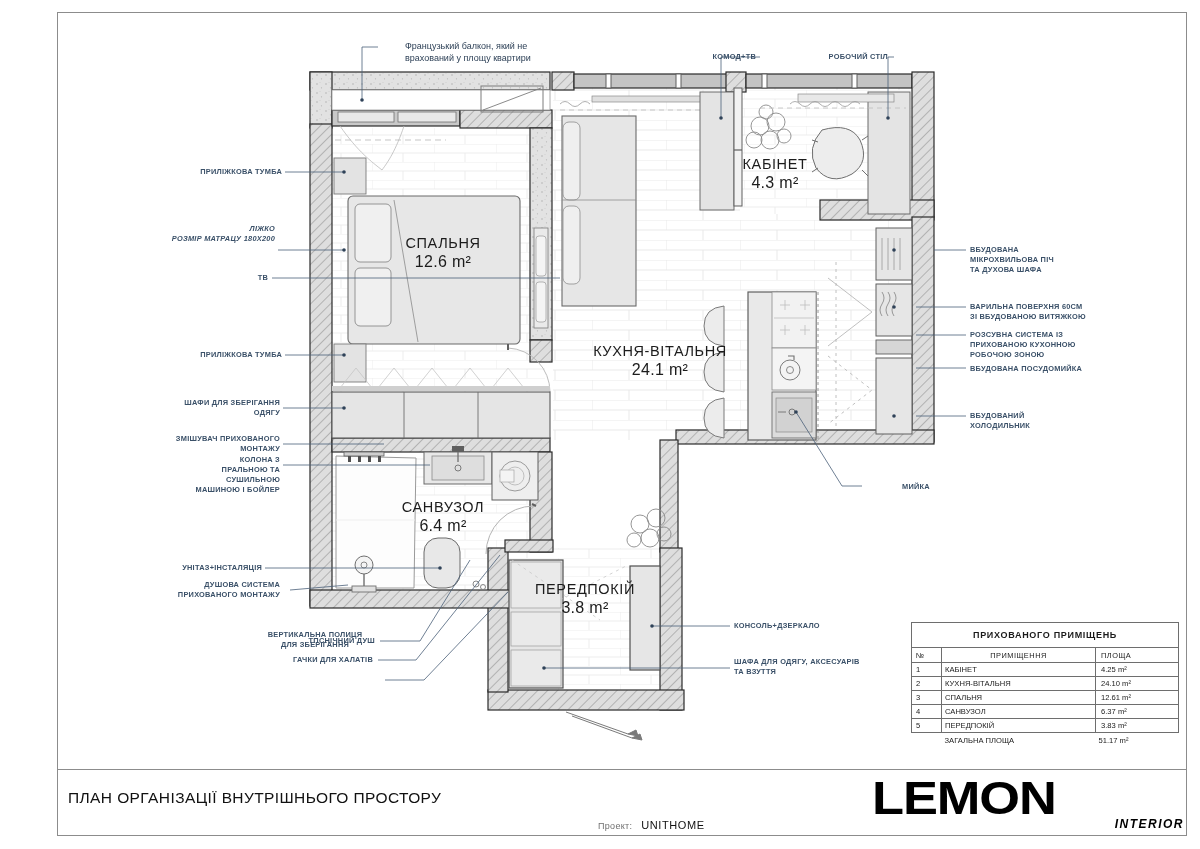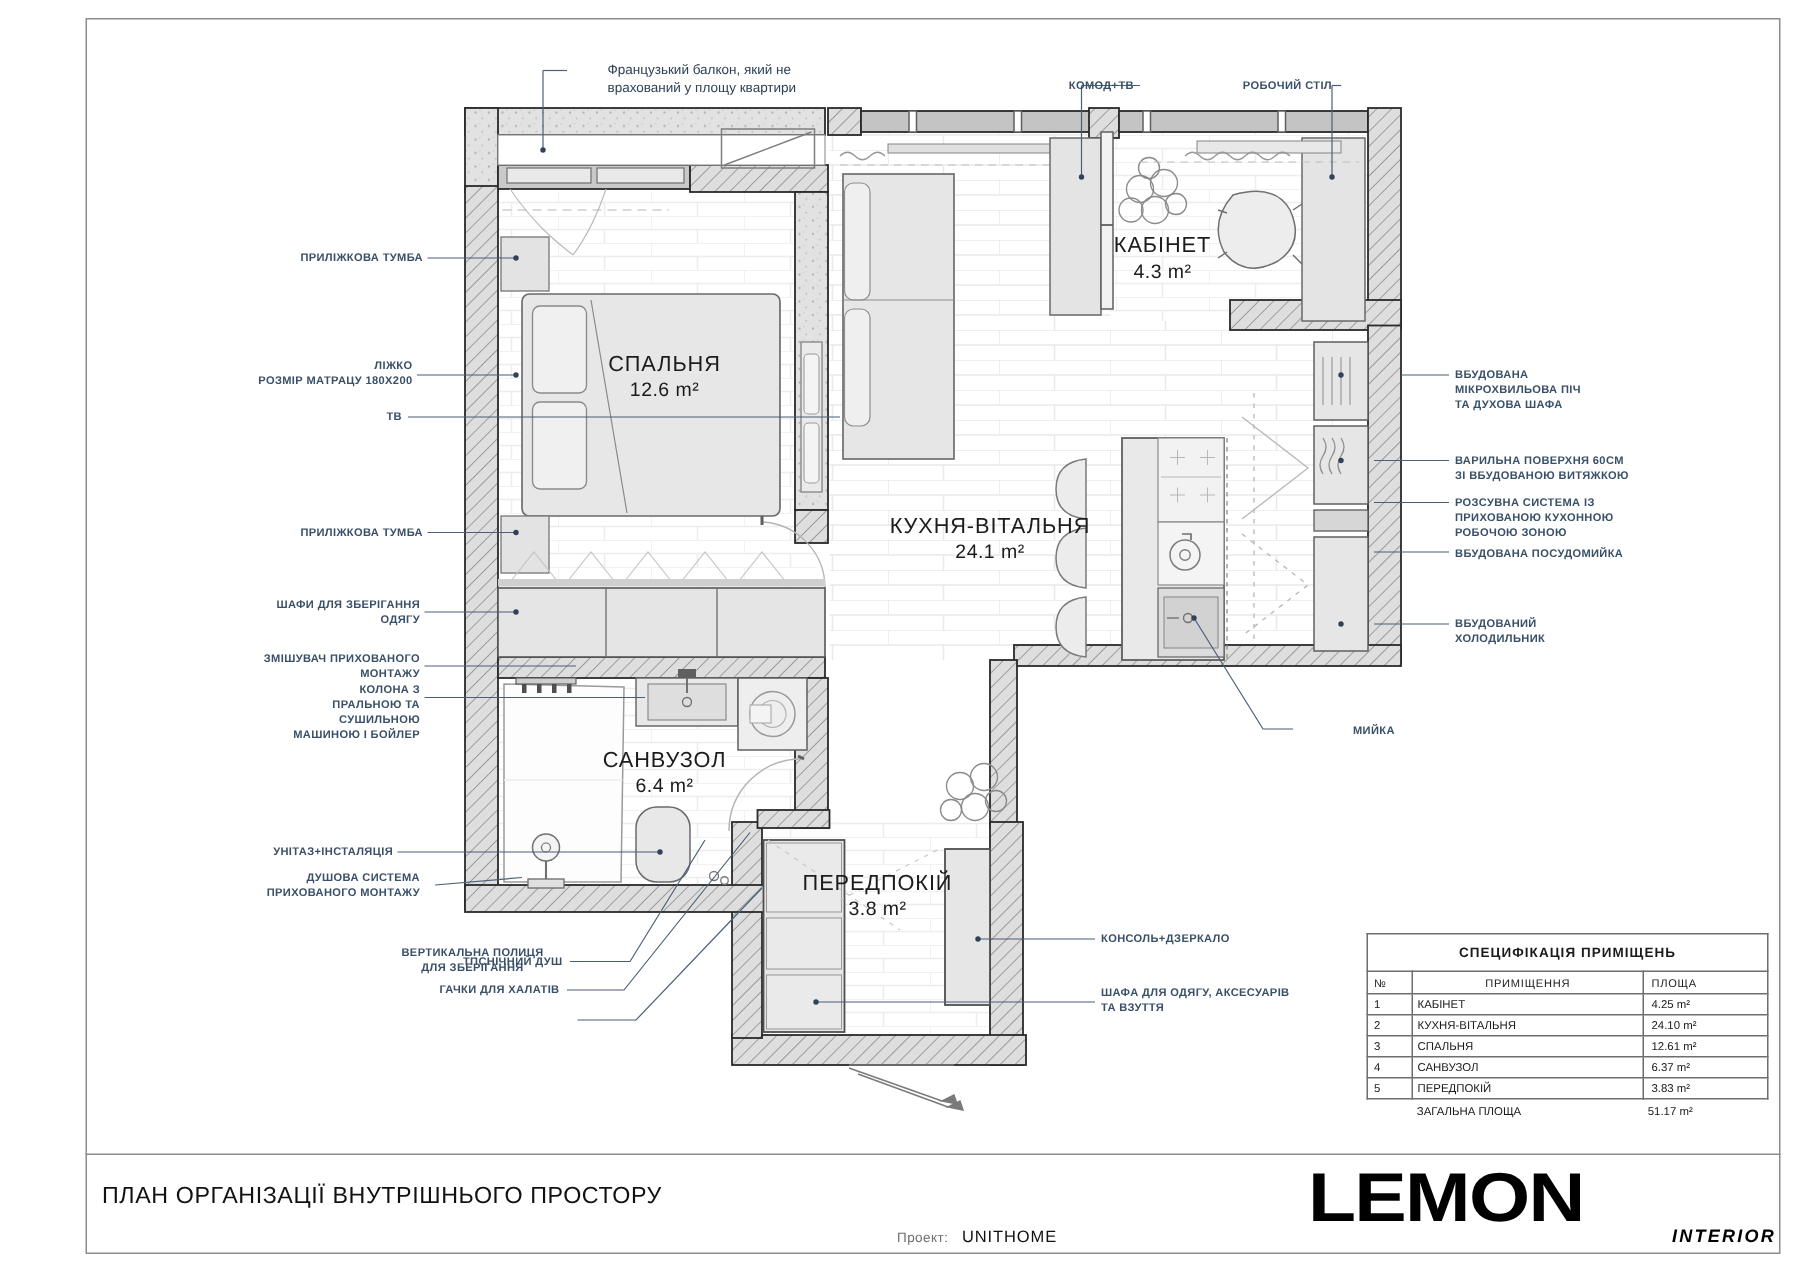--- a/index.html
+++ b/index.html
@@ -17,21 +17,21 @@
   
   .ann{position:absolute;font-size:7.4px;font-weight:bold;color:#3a5068;
        letter-spacing:.25px;line-height:1.35;white-space:pre-line;}
   .ann.r{text-align:right;}
   .ann.l{text-align:left;}
   .ann.normcase{font-weight:normal;font-size:9px;letter-spacing:0;color:#2f4258;}
 
   
   .room{position:absolute;text-align:center;color:#1c1c1c;line-height:1.25;}
   .room .rn{font-size:14.5px;letter-spacing:.6px;}
-  .room .ra{font-size:13px;letter-spacing:.3px;}
+  .room .ra{font-size:16px;letter-spacing:.3px;}
 
   
   #spec-table{position:absolute;left:911px;top:622px;width:268px;}
   #spec-table table{border-collapse:collapse;width:100%;font-size:7.6px;color:#1a1a1a;}
   #spec-table .title-row td{border:1px solid #6e6e6e;text-align:center;
         font-weight:bold;font-size:9px;letter-spacing:.7px;padding:7px 0 7px;}
   #spec-table .head-row td{border:1px solid #6e6e6e;text-align:center;
         font-size:7.4px;letter-spacing:.5px;padding:2.5px 0;}
   #spec-table tbody td{border:1px solid #6e6e6e;padding:2px 3px;}
   #spec-table td.c-no{width:22px;text-align:left;padding-left:4px;}
@@ -446,21 +446,21 @@
 
 <div class="ann l normcase" style="left:386px;top:40px;width:180px;margin-left:19px;">Французький балкон, який не
 врахований у площу квартири</div>
 
 <div class="ann r" style="left:638px;top:52px;width:118px;">КОМОД+ТВ</div>
 
 <div class="ann r" style="left:780px;top:52px;width:108px;">РОБОЧИЙ СТІЛ</div>
 
 <div class="ann r" style="left:160px;top:167px;width:122px;">ПРИЛІЖКОВА ТУМБА</div>
 
-<div class="ann r" style="left:118px;top:239px;width:157px;">ЛІЖКО
+<div class="ann r" style="left:118px;top:224px;width:157px;font-style:italic;">ЛІЖКО
 РОЗМІР МАТРАЦУ 180Х200</div>
 
 <div class="ann r" style="left:198px;top:273px;width:70px;text-align:right;">ТВ</div>
 
 <div class="ann r" style="left:160px;top:350px;width:122px;">ПРИЛІЖКОВА ТУМБА</div>
 
 <div class="ann r" style="left:152px;top:398px;width:128px;">ШАФИ ДЛЯ ЗБЕРІГАННЯ
 ОДЯГУ</div>
 
 <div class="ann r" style="left:148px;top:434px;width:132px;">ЗМІШУВАЧ ПРИХОВАНОГО
@@ -503,21 +503,21 @@
 
 <div class="ann l" style="left:970px;top:411px;width:150px;">ВБУДОВАНИЙ
 ХОЛОДИЛЬНИК</div>
 
 <div class="ann l" style="left:866px;top:482px;width:80px;padding-left:36px;">МИЙКА</div>
 
 <div id="spec-table">
   <table>
     <tbody>
       <tr class="title-row">
-        <td colspan="3">СПЕЦИФІКАЦІЯ ПРИМІЩЕНЬ</td>
+        <td colspan="3">ПРИХОВАНОГО ПРИМІЩЕНЬ</td>
       </tr>
       <tr class="head-row">
         <td class="c-no">№</td>
         <td>ПРИМІЩЕННЯ</td>
         <td class="c-area">ПЛОЩА</td>
       </tr>
       <tr>
         <td class="c-no">1</td>
         <td>КАБІНЕТ</td>
         <td class="c-area">4.25 m²</td>

